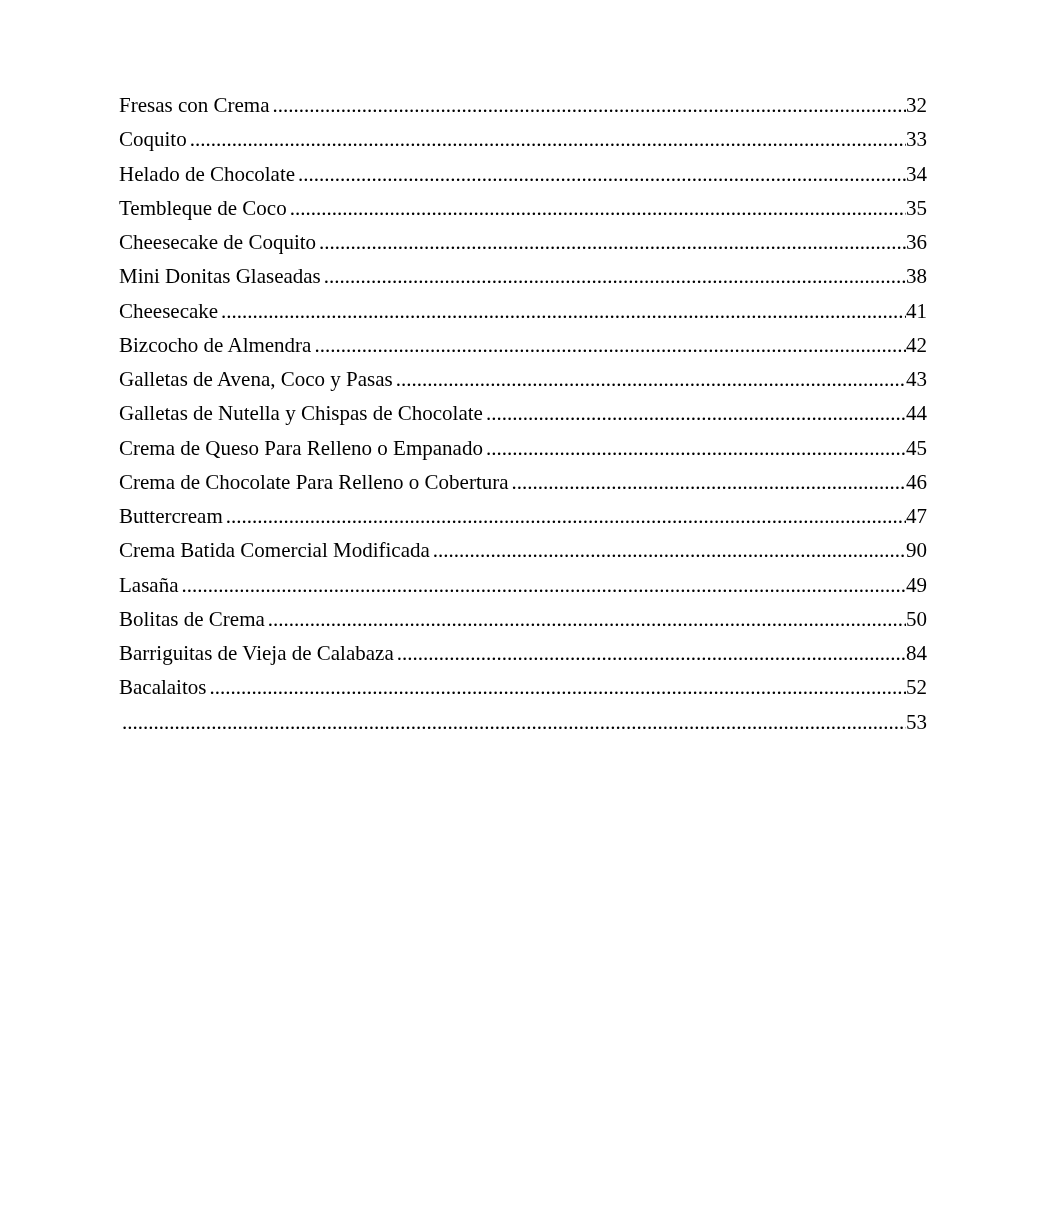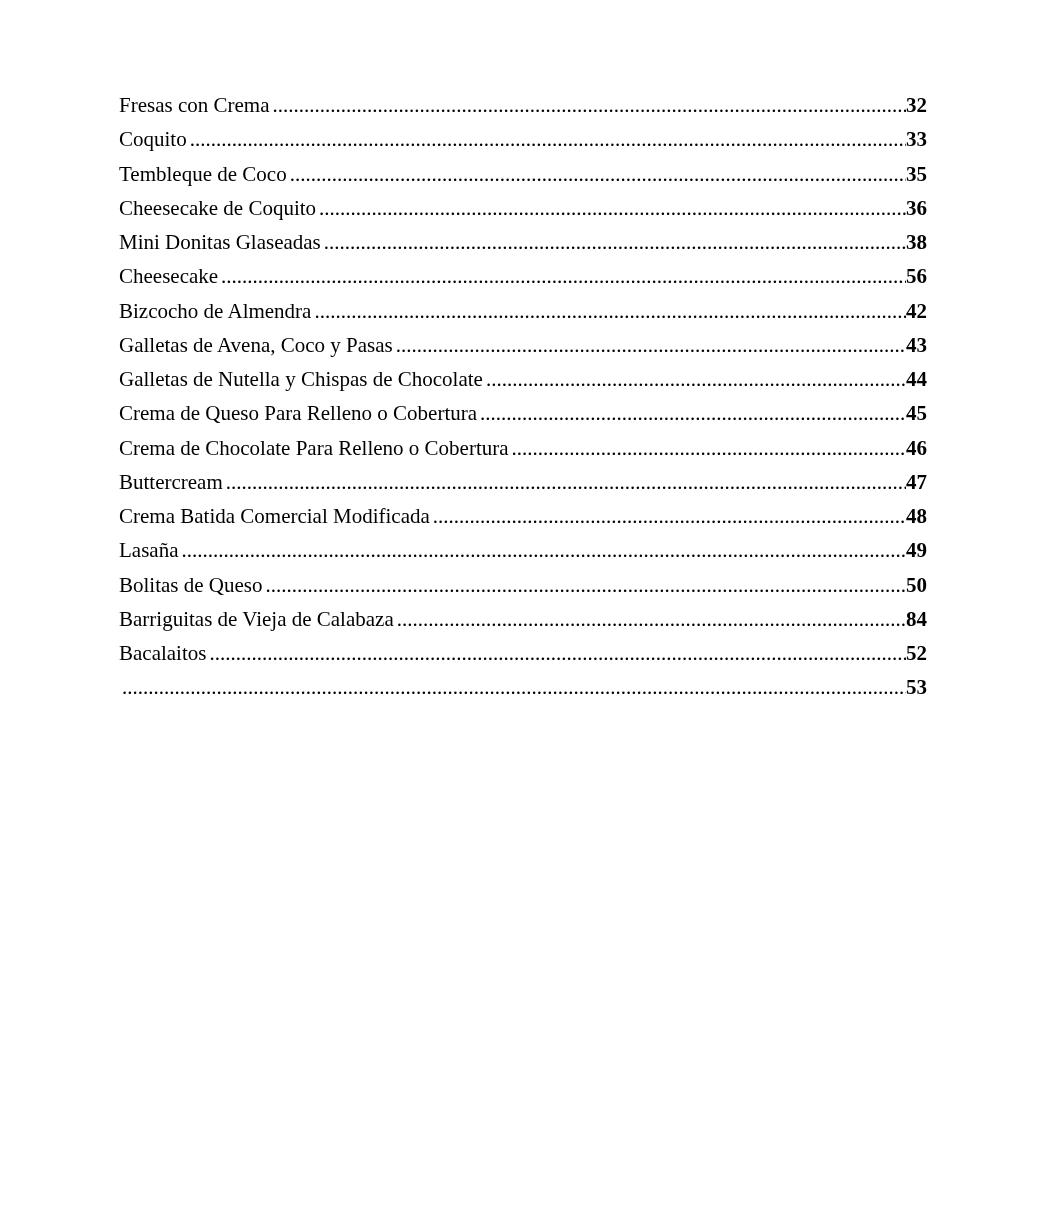--- a/index.html
+++ b/index.html
@@ -46,40 +46,44 @@
     text-align: right;
     margin-left: 3px;
     min-width: 0;
   }
   .toc-leader::after {
     content: "................................................................................................................................................................................................................";
   }
   .toc-page {
     white-space: nowrap;
     flex: 0 0 auto;
-    font-weight: bold;
   }
 </style>
 </head>
 <body>
 
 <div class="page">
   <div class="toc">
   <div class="toc-row">
     <span class="toc-title">Fresas con Crema</span>
     <span class="toc-leader"></span>
     <span class="toc-page">32</span>
   </div>
 
   <div class="toc-row">
     <span class="toc-title">Coquito</span>
     <span class="toc-leader"></span>
     <span class="toc-page">33</span>
   </div>
 
+  <div class="toc-row">
+    <span class="toc-title">Helado de Chocolate</span>
+    <span class="toc-leader"></span>
+    <span class="toc-page">34</span>
+  </div>
 
   <div class="toc-row">
     <span class="toc-title">Tembleque de Coco</span>
     <span class="toc-leader"></span>
     <span class="toc-page">35</span>
   </div>
 
   <div class="toc-row">
     <span class="toc-title">Cheesecake de Coquito</span>
     <span class="toc-leader"></span>
@@ -90,21 +94,21 @@
     <span class="toc-title">Mini Donitas Glaseadas</span>
     <span class="toc-leader"></span>
     <span class="toc-page">38</span>
   </div>
 
 
 
   <div class="toc-row">
     <span class="toc-title">Cheesecake</span>
     <span class="toc-leader"></span>
-    <span class="toc-page">56</span>
+    <span class="toc-page">41</span>
   </div>
 
   <div class="toc-row">
     <span class="toc-title">Bizcocho de Almendra</span>
     <span class="toc-leader"></span>
     <span class="toc-page">42</span>
   </div>
 
   <div class="toc-row">
     <span class="toc-title">Galletas de Avena, Coco y Pasas</span>
@@ -112,51 +116,51 @@
     <span class="toc-page">43</span>
   </div>
 
   <div class="toc-row">
     <span class="toc-title">Galletas de Nutella y Chispas de Chocolate</span>
     <span class="toc-leader"></span>
     <span class="toc-page">44</span>
   </div>
 
   <div class="toc-row">
-    <span class="toc-title">Crema de Queso Para Relleno o Cobertura</span>
+    <span class="toc-title">Crema de Queso Para Relleno o Empanado</span>
     <span class="toc-leader"></span>
     <span class="toc-page">45</span>
   </div>
 
   <div class="toc-row">
     <span class="toc-title">Crema de Chocolate Para Relleno o Cobertura</span>
     <span class="toc-leader"></span>
     <span class="toc-page">46</span>
   </div>
 
   <div class="toc-row">
     <span class="toc-title">Buttercream</span>
     <span class="toc-leader"></span>
     <span class="toc-page">47</span>
   </div>
 
   <div class="toc-row">
     <span class="toc-title">Crema Batida Comercial Modificada</span>
     <span class="toc-leader"></span>
-    <span class="toc-page">48</span>
+    <span class="toc-page">90</span>
   </div>
 
   <div class="toc-row">
     <span class="toc-title">Lasaña</span>
     <span class="toc-leader"></span>
     <span class="toc-page">49</span>
   </div>
 
   <div class="toc-row">
-    <span class="toc-title">Bolitas de Queso</span>
+    <span class="toc-title">Bolitas de Crema</span>
     <span class="toc-leader"></span>
     <span class="toc-page">50</span>
   </div>
 
   <div class="toc-row">
     <span class="toc-title">Barriguitas de Vieja de Calabaza</span>
     <span class="toc-leader"></span>
     <span class="toc-page">84</span>
   </div>
 

